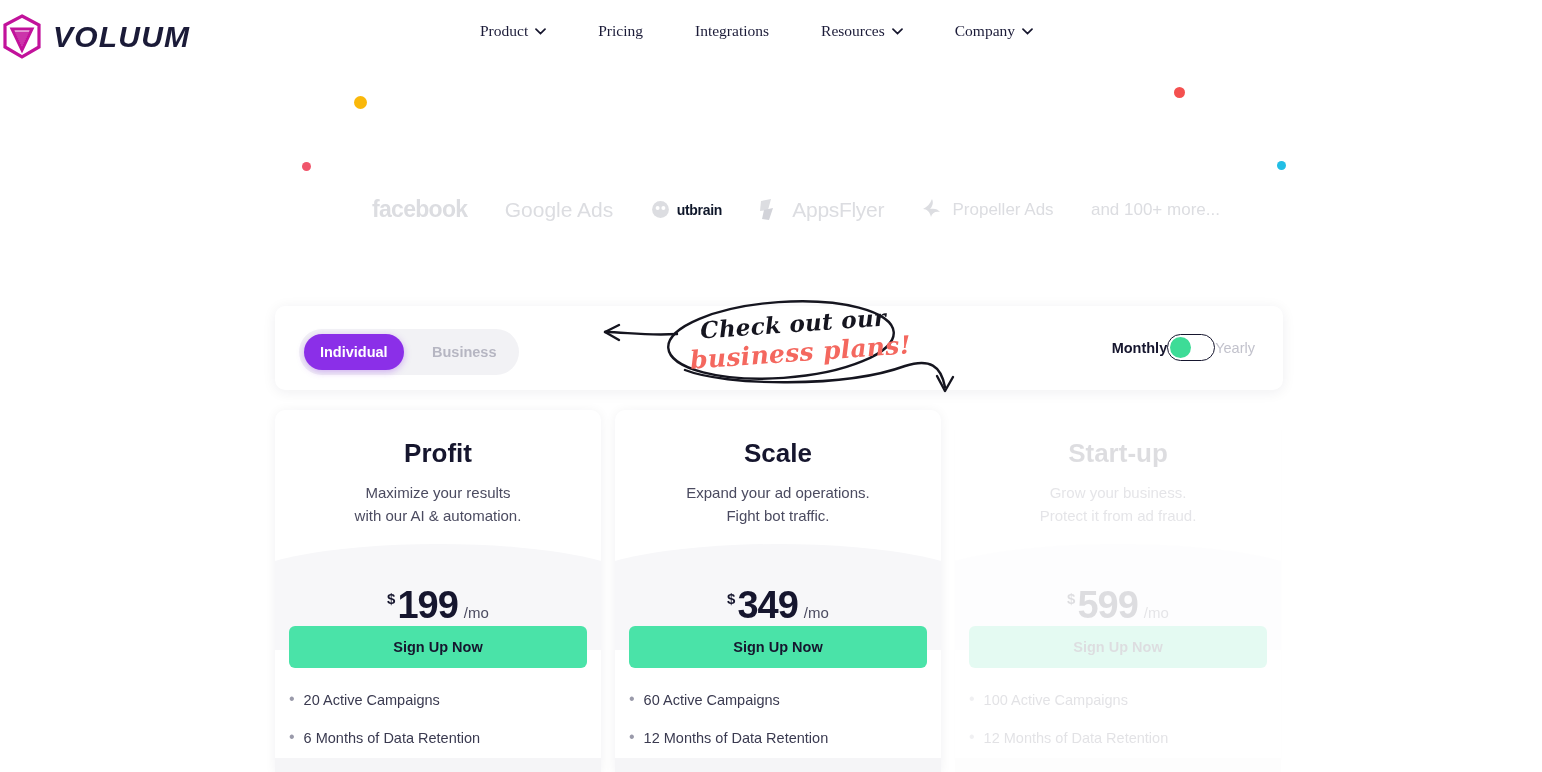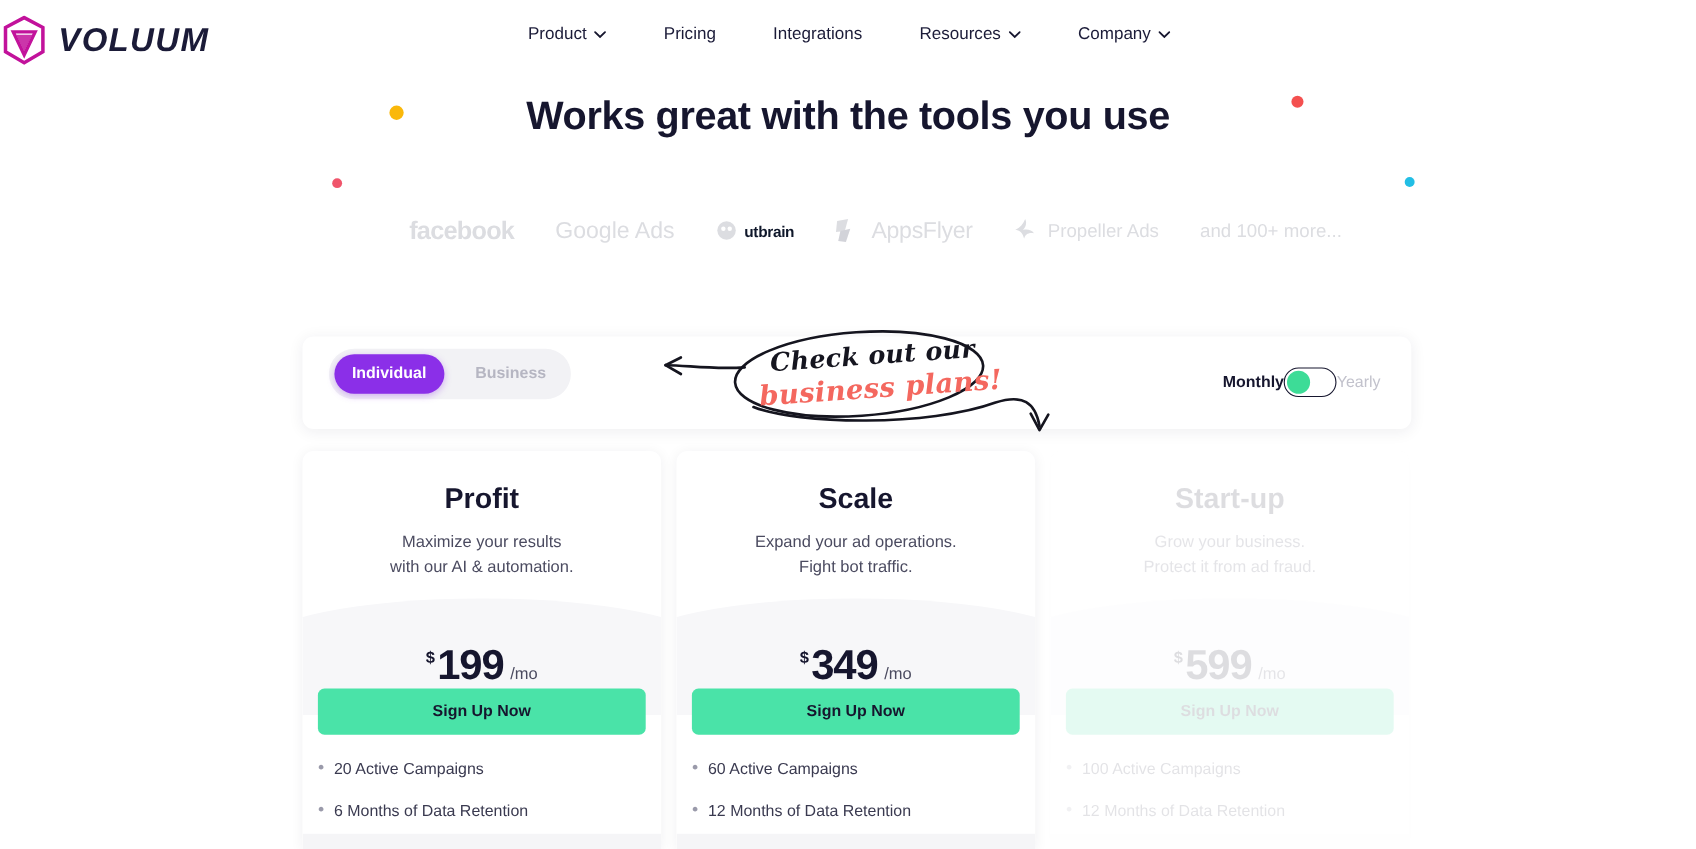--- a/index.html
+++ b/index.html
@@ -26,20 +26,21 @@
     color: #1b1b38; line-height: 1;
   }
   .nav {
     position: absolute; left: 480px; top: 22px;
     display: flex; align-items: center; gap: 52px;
   }
   .nav-item {
     display: flex; align-items: center; gap: 7px;
     font-size: 15.5px; color: #1b1b38; cursor: pointer;
     white-space: nowrap;
+    font-family: Liberation Serif, serif;
   }
   .caret { width: 11px; height: 7px; display:block; }
 
   
   .hero-title {
     position: absolute; top: 84px; left: 0; width: 1542px;
     text-align: center;
     font-size: 36px; font-weight: 700; color: #16162e;
     letter-spacing: -0.3px;
   }
@@ -65,21 +66,21 @@
 
   
   .toggle-bar {
     position: absolute; left: 275px; top: 306px;
     width: 1008px; height: 84px;
     background: #fff; border-radius: 10px;
     box-shadow: 0 2px 14px rgba(27,27,56,.07);
     z-index: 5;
   }
   .seg {
-    position: absolute; left: 24px; top: 11px;
+    position: absolute; left: 24px; top: 23px;
     width: 220px; height: 46px;
     background: #f2f2f5; border-radius: 23px;
     display: flex; align-items: center; padding: 5px; gap: 11px;
   }
   .seg-btn {
     flex: 1; height: 36px; border-radius: 18px;
     display: flex; align-items: center; justify-content: center;
     font-size: 14.5px; font-weight: 700; cursor: pointer;
     border: none; background: transparent;
     font-family: "Liberation Sans", sans-serif;
@@ -211,21 +212,20 @@
       </div>
       <div class="nav-item">
         <span>Company</span>
         <svg class="caret" viewBox="0 0 11 7">
             <path d="M1 1.2 L5.5 5.6 L10 1.2" fill="none" stroke="#16162e" stroke-width="1.7" stroke-linecap="round"></path>
           </svg>
       </div>
     </div>
   </div>
 
-  <div class="hero-title">Works great with the tools you use</div>
 
   <span class="dot" style="left:354px;top:96px;width:13px;height:13px;background:#FAB80A;"></span>
   <span class="dot" style="left:302px;top:162px;width:9px;height:9px;background:#F0556B;"></span>
   <span class="dot" style="left:1174px;top:87px;width:11px;height:11px;background:#F4504F;"></span>
   <span class="dot" style="left:1277px;top:161px;width:9px;height:9px;background:#22BEE5;"></span>
 
   <div class="logos-row">
     <div class="plogo">
       <span class="plogo-fb">facebook</span>
     </div>

